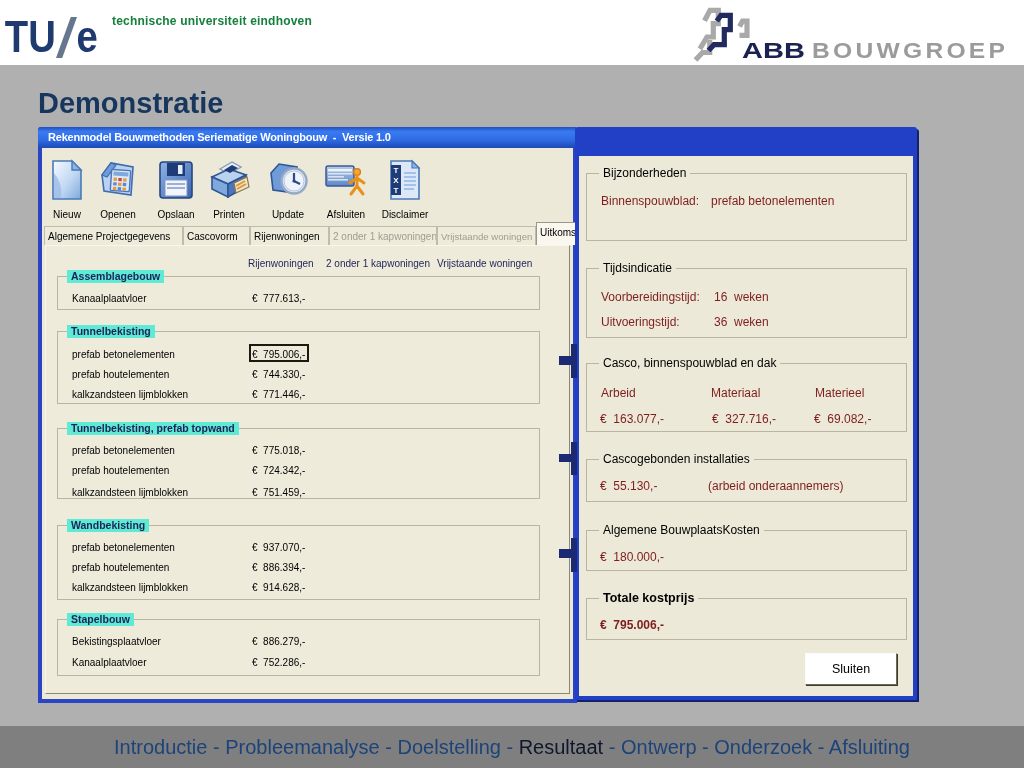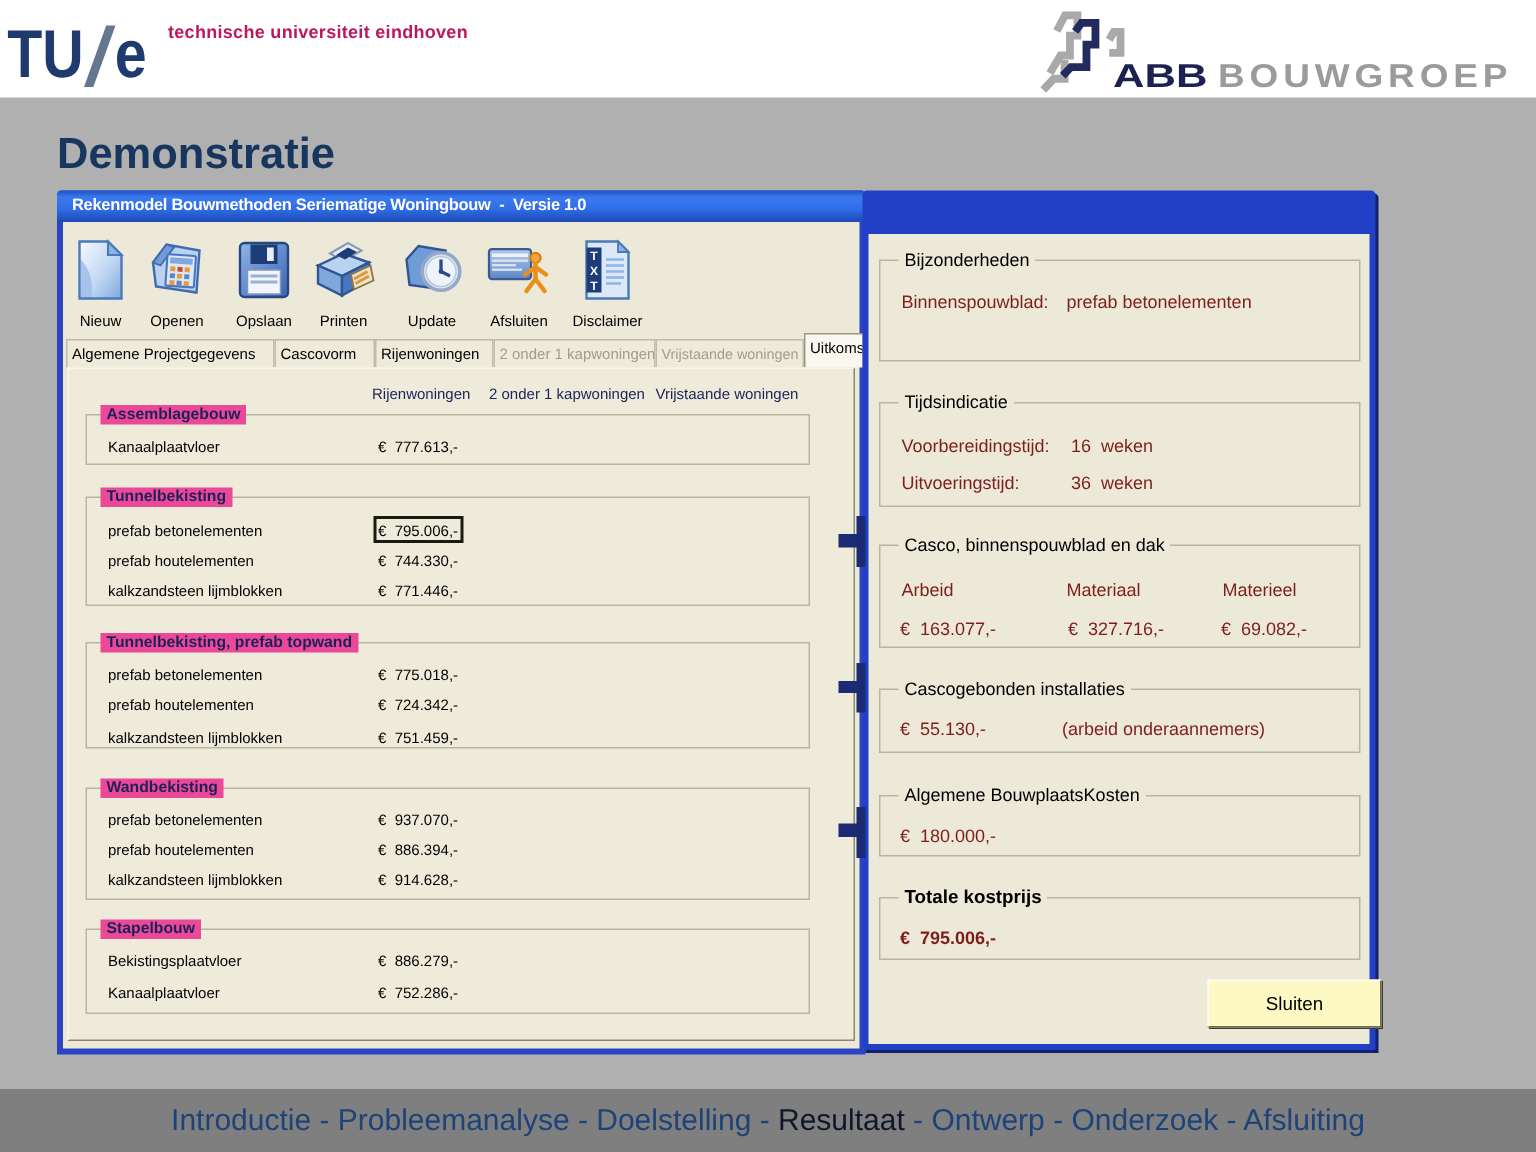--- a/index.html
+++ b/index.html
@@ -3,21 +3,21 @@
 <meta charset="utf-8">
 <style>
 * { margin:0; padding:0; box-sizing:border-box; }
 html,body { width:1024px; height:768px; overflow:hidden; }
 #slide { position:absolute; top:0; left:0; width:1024px; height:768px;
   background:#b0b0b0; font-family:"Liberation Sans", sans-serif; }
 .abs { position:absolute; }
 
 #topband { position:absolute; left:0; top:0; width:1024px; height:65px; background:#fff; }
 #tuesub { position:absolute; left:112px; top:14px; font:bold 12px "Liberation Sans",sans-serif;
-  color:#be185d; letter-spacing:0.2px; }
+  color:#15803d; letter-spacing:0.2px; }
 #abbtext { position:absolute; top:38px; left:742px; font:bold 22px "Liberation Sans",sans-serif;
   color:#1b2150; white-space:nowrap;}
 #abbtext .abb { display:inline-block; transform:scaleX(1.32); transform-origin:0 0; letter-spacing:0px;}
 #abbtext .g { display:inline-block; color:#9b9b9b; letter-spacing:2.9px; margin-left:22px;
   transform:scaleX(1.12); transform-origin:0 0;}
 h1 { position:absolute; left:38px; top:87px; font:bold 29px "Liberation Sans",sans-serif;
   color:#17365d; }
 
 #mainwin { position:absolute; left:38px; top:127px; width:539px; height:576px;
   background:#2b44c4; border-radius:3px 3px 0 0; }
@@ -49,21 +49,21 @@
 .icon { position:absolute; transform:translateX(-50%); }
 
 #tabs { position:absolute; left:2px; top:78px; width:529px; height:19px;
   font:10px/19px "Liberation Sans",sans-serif; color:#000; }
 .tab { position:absolute; top:0; height:19px; background:#eeebda; border:1px solid #c0bcaa;
   border-bottom:none; padding:0 3px; white-space:nowrap; overflow:hidden;}
 .tab.dis { color:#a09c90; }
 .tab.act { background:#f9f7ee; top:-4px; height:23px; border-color:#9c9889; }
 #cpanel { position:absolute; left:3px; top:97px; width:525px; height:449px;
   background:#eeebdb; border:1px solid #8a8772; border-top-color:#f8f6ee; border-left-color:#f8f6ee; }
-.gb > b.cp { background:#ec4899; }
+.gb > b.cp { background:#5eead4; }
 
 .conn { position:absolute; background:#1b2a72; z-index:50; }
 
 #navbar { position:absolute; left:0; top:726px; width:1024px; height:42px; background:#7f7f80;
   font:20px/43px "Liberation Sans",sans-serif; color:#1d4379; text-align:center; }
 #navbar .w { color:#0f172a; }
 </style>
 </head>
 <body>
 <div id="slide">
@@ -276,21 +276,21 @@
         <div class="drow" style="left:121px;top:19px;">(arbeid onderaannemers)</div>
       </div>
       <div class="gb dgb" style="left:7px;top:374px;width:321px;height:41px;">
           <b>Algemene BouwplaatsKosten</b>
         <div class="drow" style="left:13px;top:19px;">€&nbsp; 180.000,-</div>
       </div>
       <div class="gb dgb bold" style="left:7px;top:442px;width:321px;height:42px;padding-left:16px;">
           <b>Totale kostprijs</b>
         <div class="drow" style="left:13px;top:19px;font-weight:bold;">€&nbsp; 795.006,-</div>
       </div>
-      <div class="abs" style="left:226px;top:497px;width:116px;height:32px;background:#fef9c3;
+      <div class="abs" style="left:226px;top:497px;width:92px;height:32px;background:#ffffff;
         border:1px solid #6d6a58;border-top-color:#fdfcf8;border-left-color:#fdfcf8;
         box-shadow:1px 1px 0 #3c3a30; font:12.5px/30px 'Liberation Sans',sans-serif;text-align:center;">Sluiten</div>
     </div>
   </div>
 
   <div class="conn" style="left:571px;top:344px;width:6px;height:34px;"></div>
   <div class="conn" style="left:559px;top:356px;width:14px;height:9px;"></div>
   <div class="conn" style="left:571px;top:442px;width:6px;height:33px;"></div>
   <div class="conn" style="left:559px;top:454px;width:14px;height:8px;"></div>
   <div class="conn" style="left:571px;top:538px;width:6px;height:34px;"></div>

